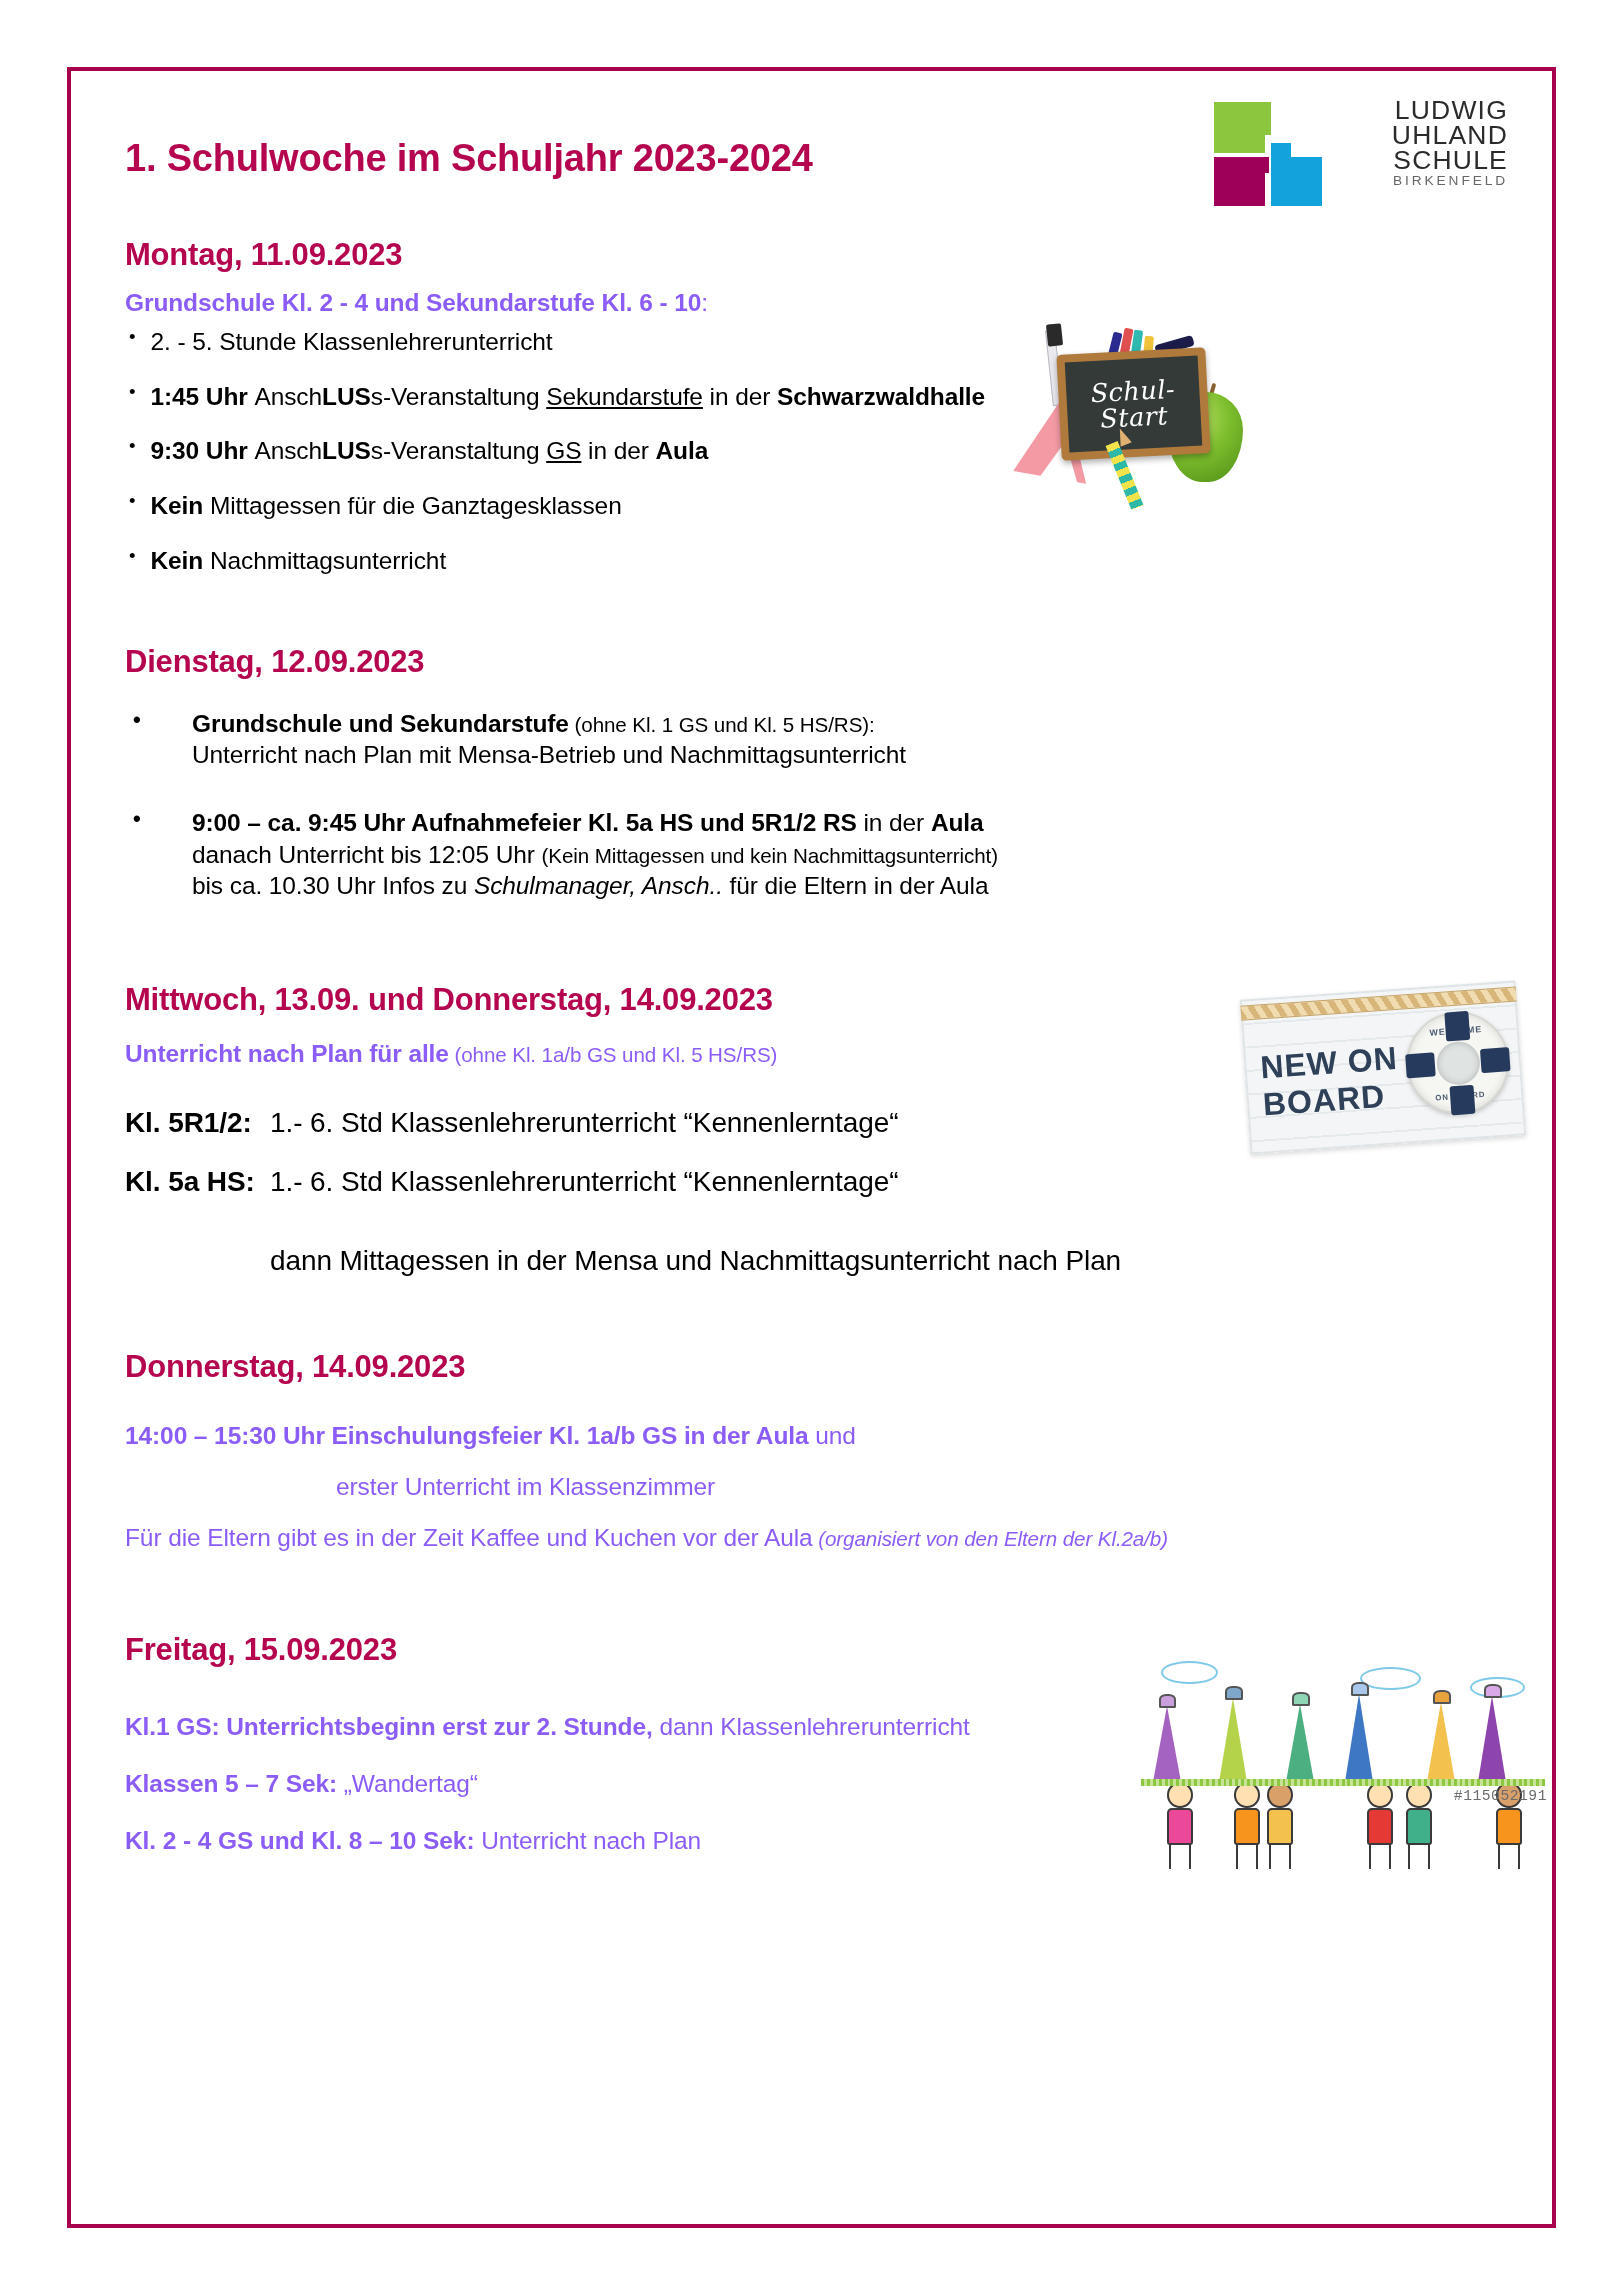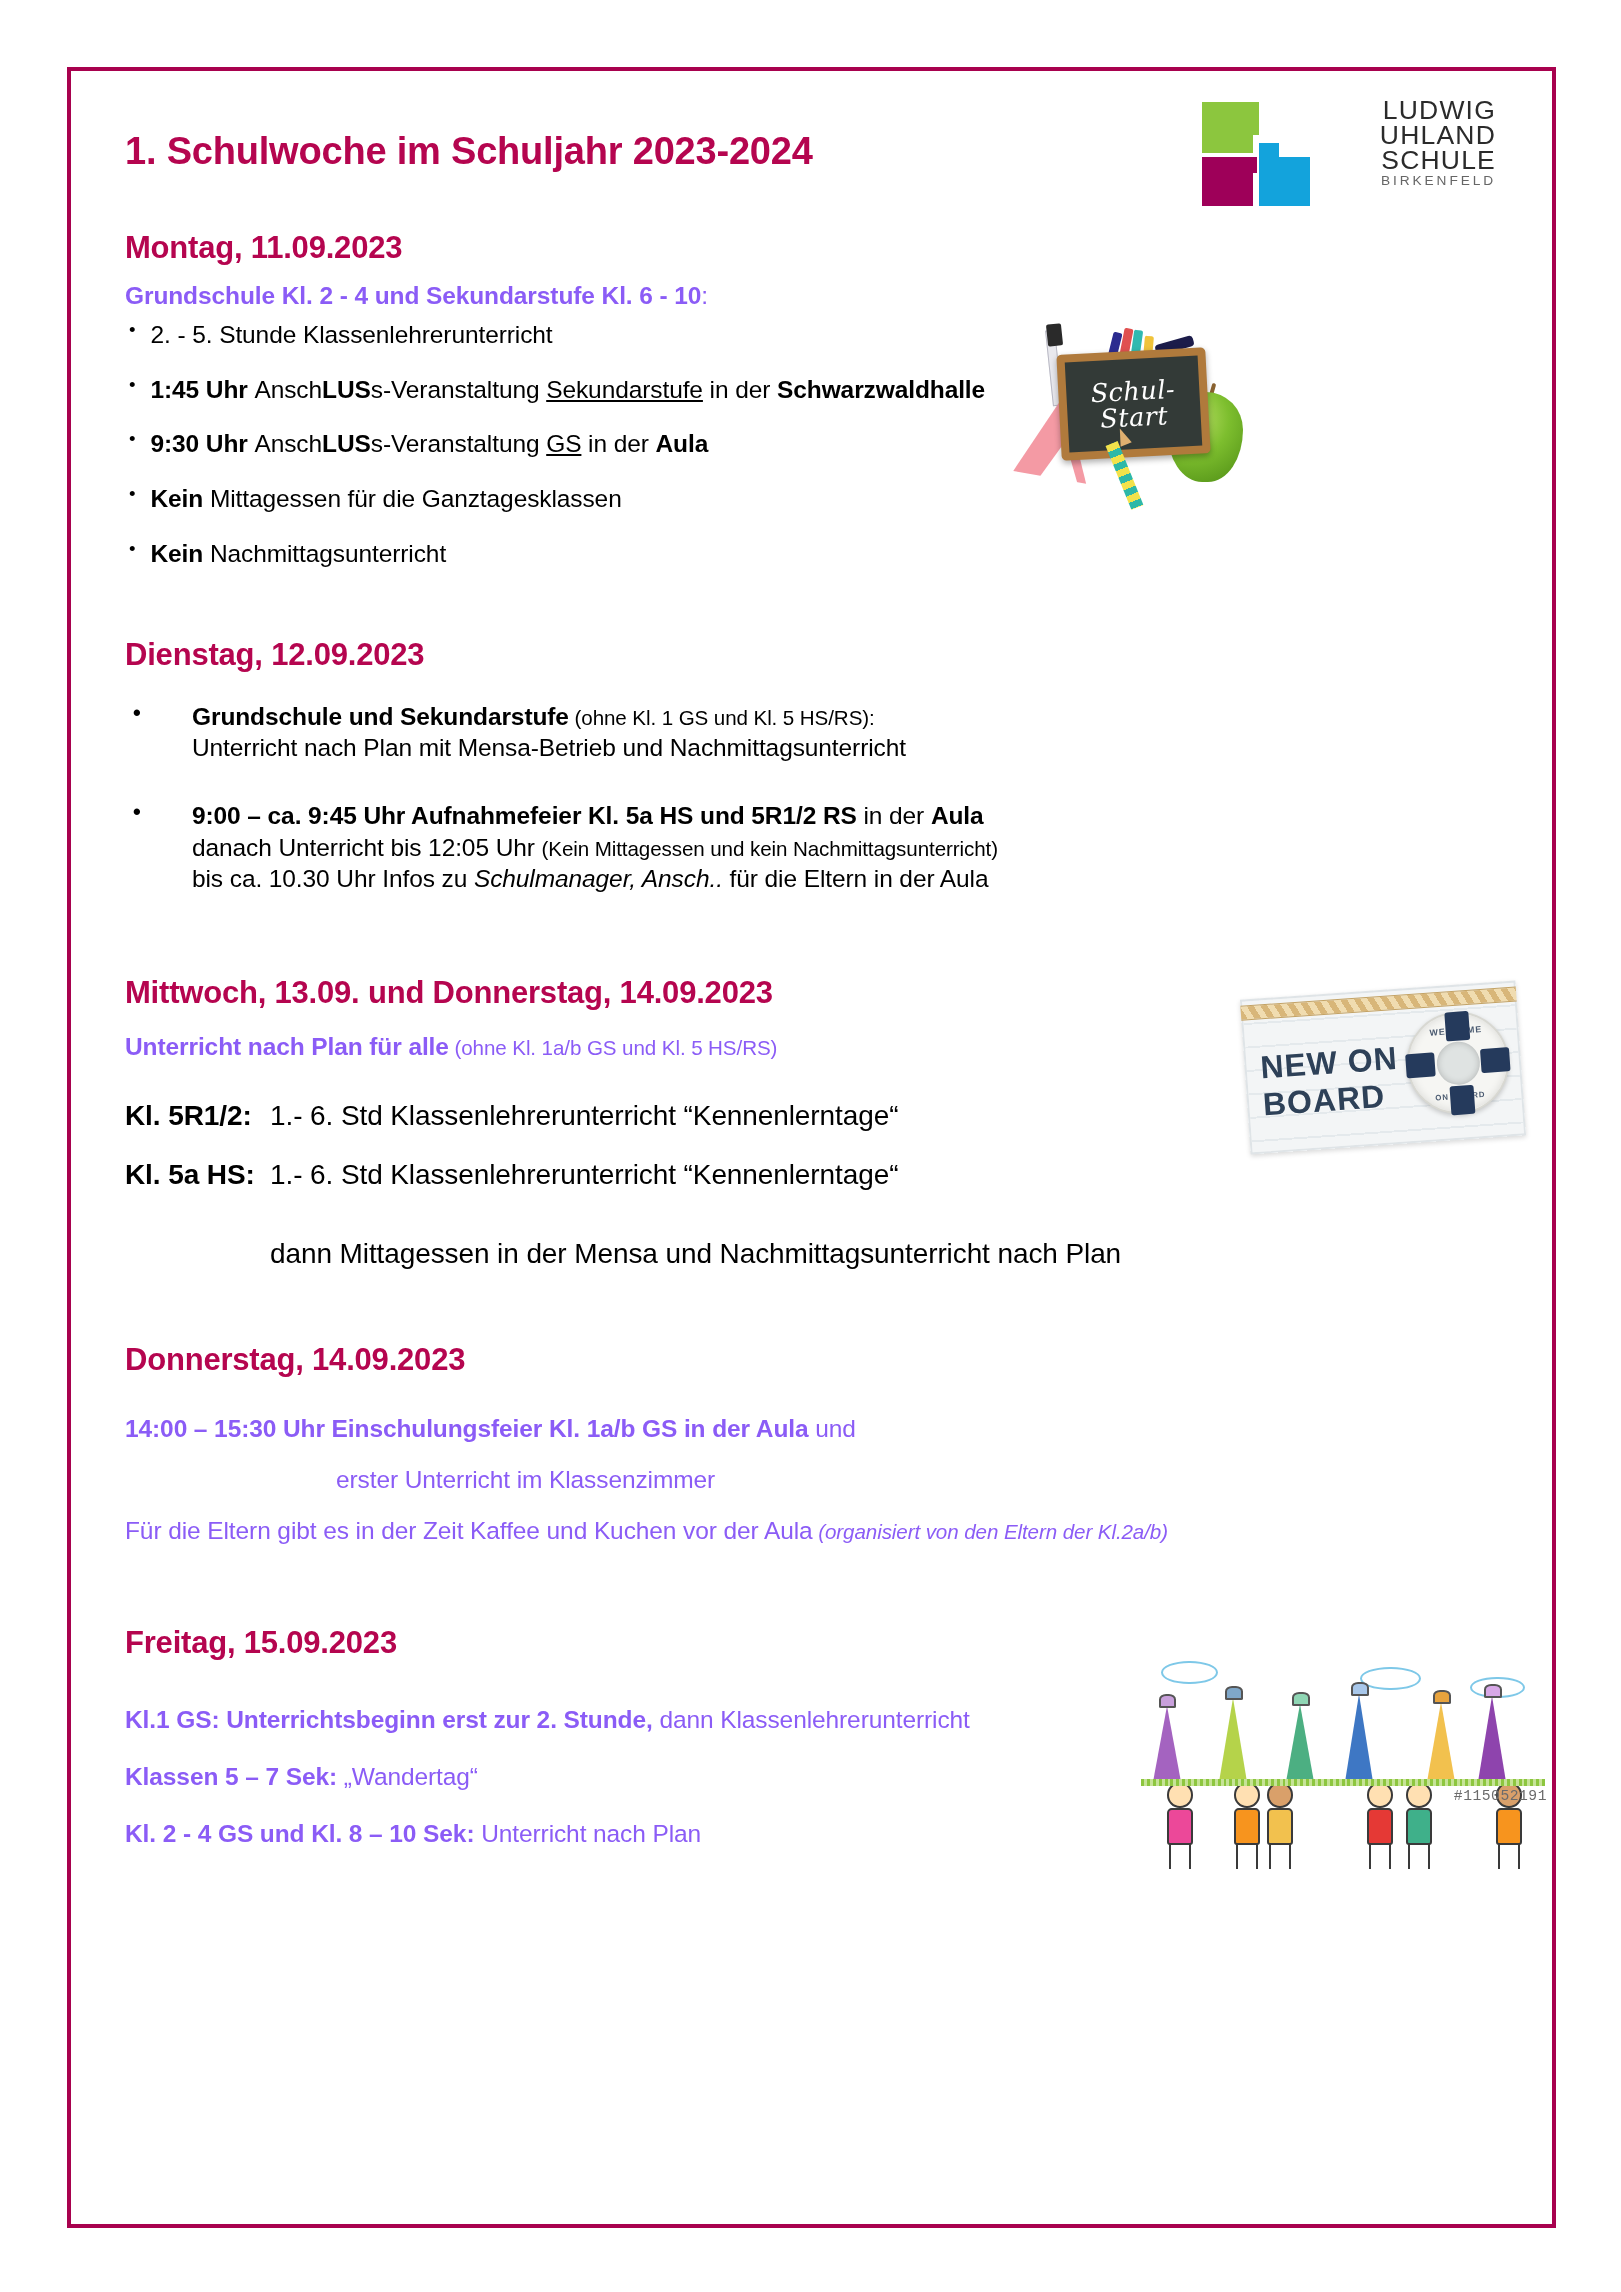--- a/index.html
+++ b/index.html
@@ -18,21 +18,21 @@
   #page-frame {
     position: absolute;
     left: 67px; top: 67px;
     width: 1489px; height: 2161px;
     border: 4.9px solid #A8014E;
     background: #ffffff;
   }
 
   #content {
     position: absolute;
-    left: 54px; top: 59px;
+    left: 54px; top: 66px;
     width: 1372px;
   }
 
   
   .doc-title {
     color: #B5054F;
     font-size: 38px;
     font-weight: bold;
     letter-spacing: -0.2px;
     margin: 0;
@@ -100,21 +100,21 @@
   .sp-28 { height: 27.4px; }
   .sp-36 { height: 35px; }
   .sp-44 { height: 43px; }
   .sp-56 { height: 55px; }
   .sp-70 { height: 69px; }
   .sp-80 { height: 78px; }
 
   
   #school-logo {
     position: absolute;
-    right: 56px; top: 27.4px;
+    right: 44px; top: 27.4px;
     width: 294px; height: 110px;
   }
   .logo-squares {
     position: absolute; left: 0; top: 3.9px;
     width: 110px; height: 104px;
   }
   .sq { position: absolute; }
   .sq-green  { left: 0;    top: 0;    width: 51px; height: 51px; background: #8CC63E; }
   .sq-green2 { left: 39px; top: 0;    width: 17.6px; height: 33px; background: #8CC63E; }
   .sq-mag    { left: 0;    top: 55px; width: 51px; height: 49px; background: #9E0059; }

